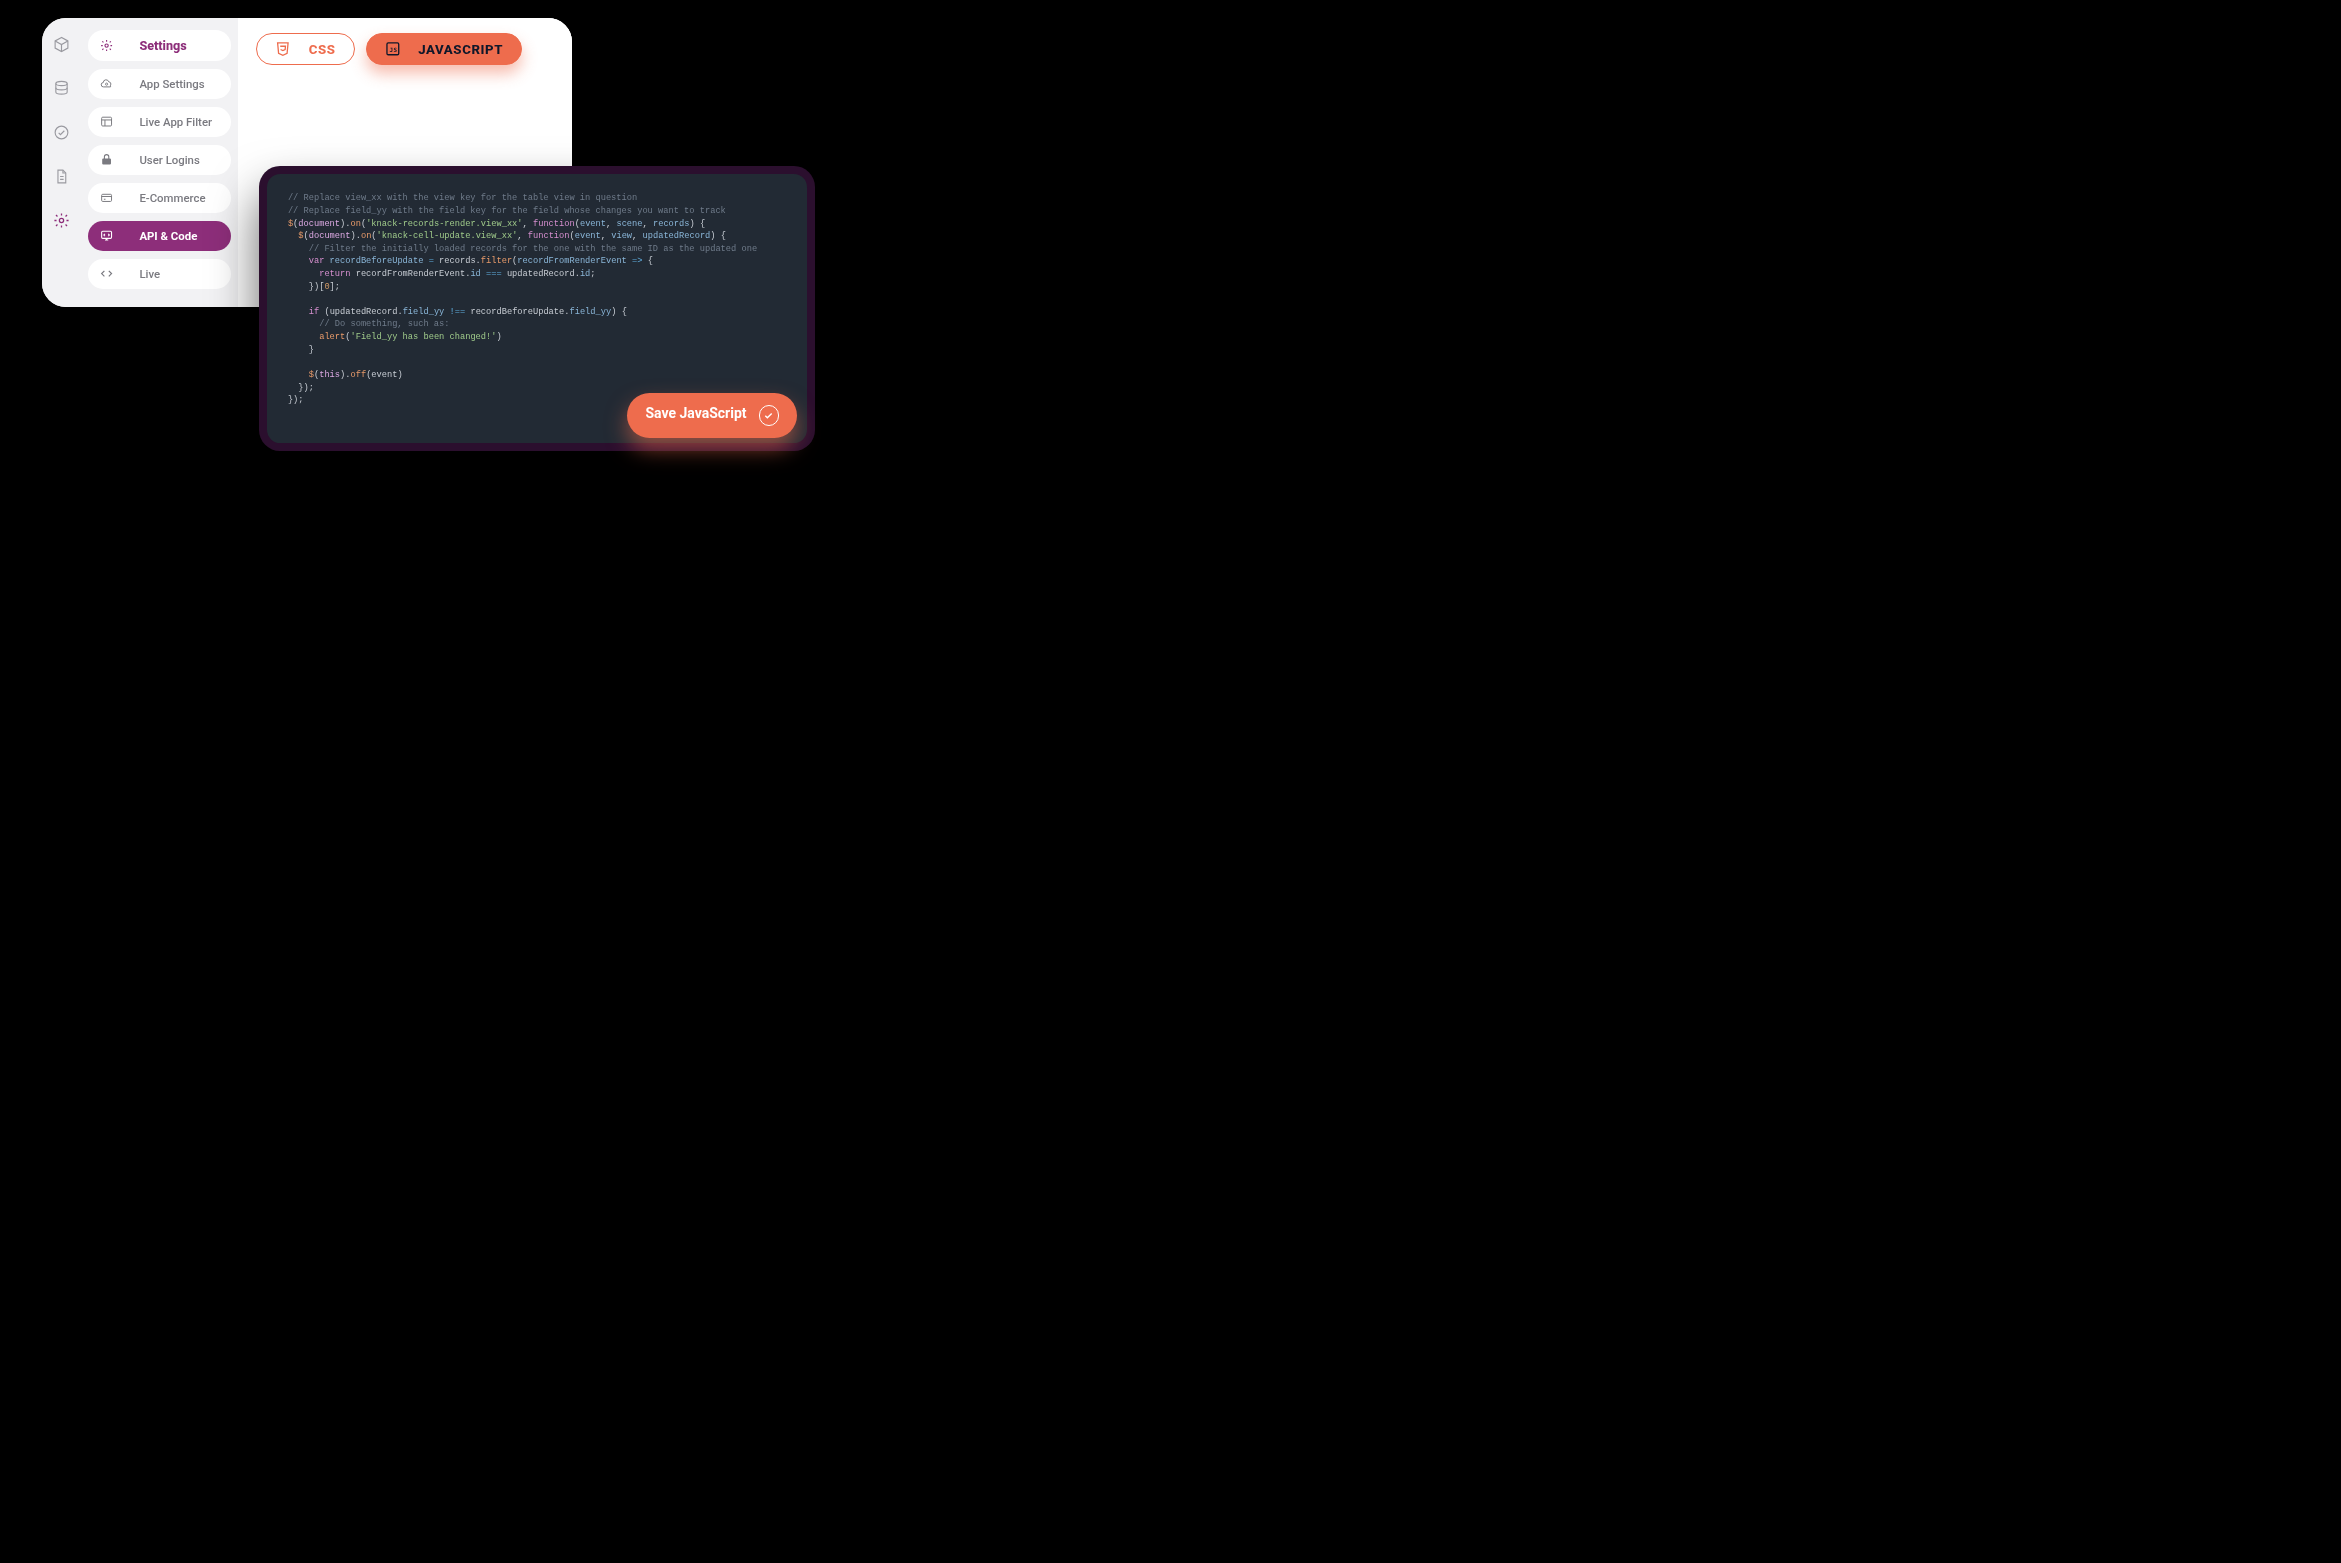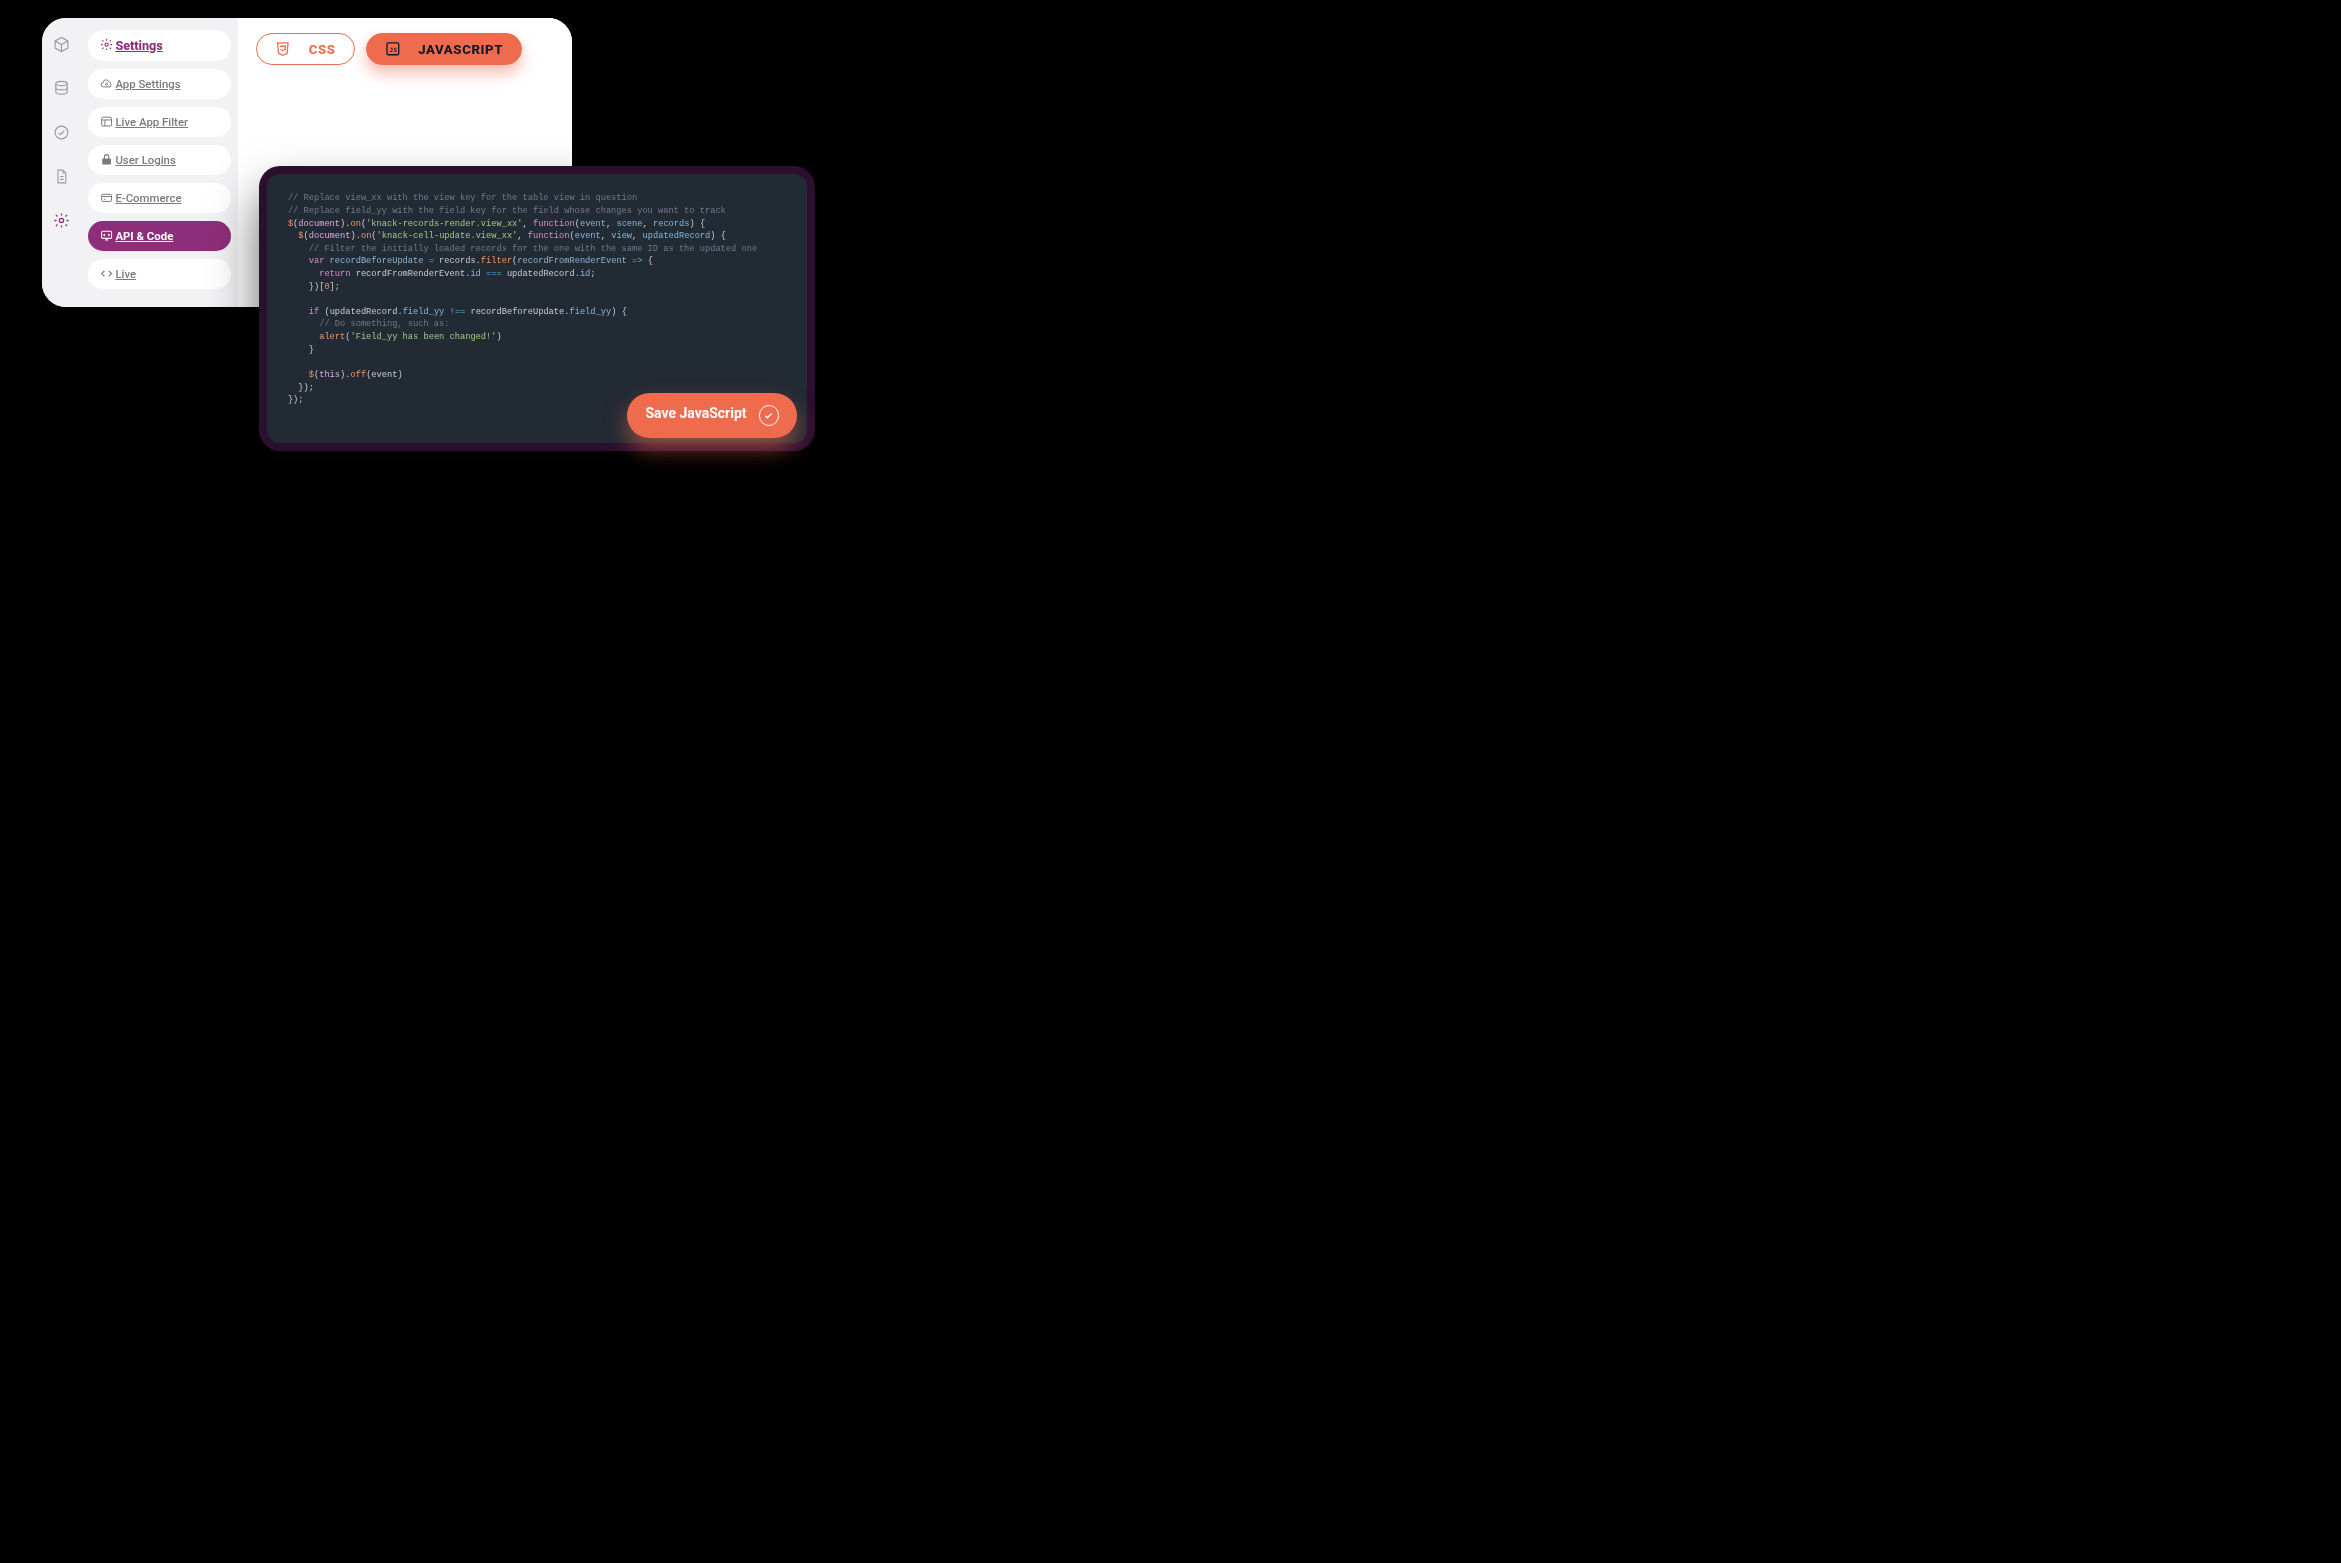--- a/index.html
+++ b/index.html
@@ -55,26 +55,26 @@
     padding: 12px 7.2px 18px 7.2px;
     display: flex;
     flex-direction: column;
     gap: 8.4px;
   }
   .menu-pill {
     background: #fff;
     border-radius: 602px;
     padding: 7.8px 12px;
     display: flex;
-    gap: 2px;
+    align-items: center;
+    gap: 26px;
     color: #7a7a80;
     font-size: 11.4px;
     font-weight: 500;
     cursor: pointer;
-    text-decoration: underline;
   }
   .menu-pill .mi { width: 13.2px; height: 13.2px; flex-shrink: 0; }
   .menu-pill.heading { color: #8d2e7a; font-weight: 800; font-size: 12.6px; }
   .menu-pill.active { background: #8d2e7a; color: #fff; font-weight: 700; }
 
   
   .content-area {
     flex: 1;
     background: #fff;
     padding: 15px 18px 60px 18px;

